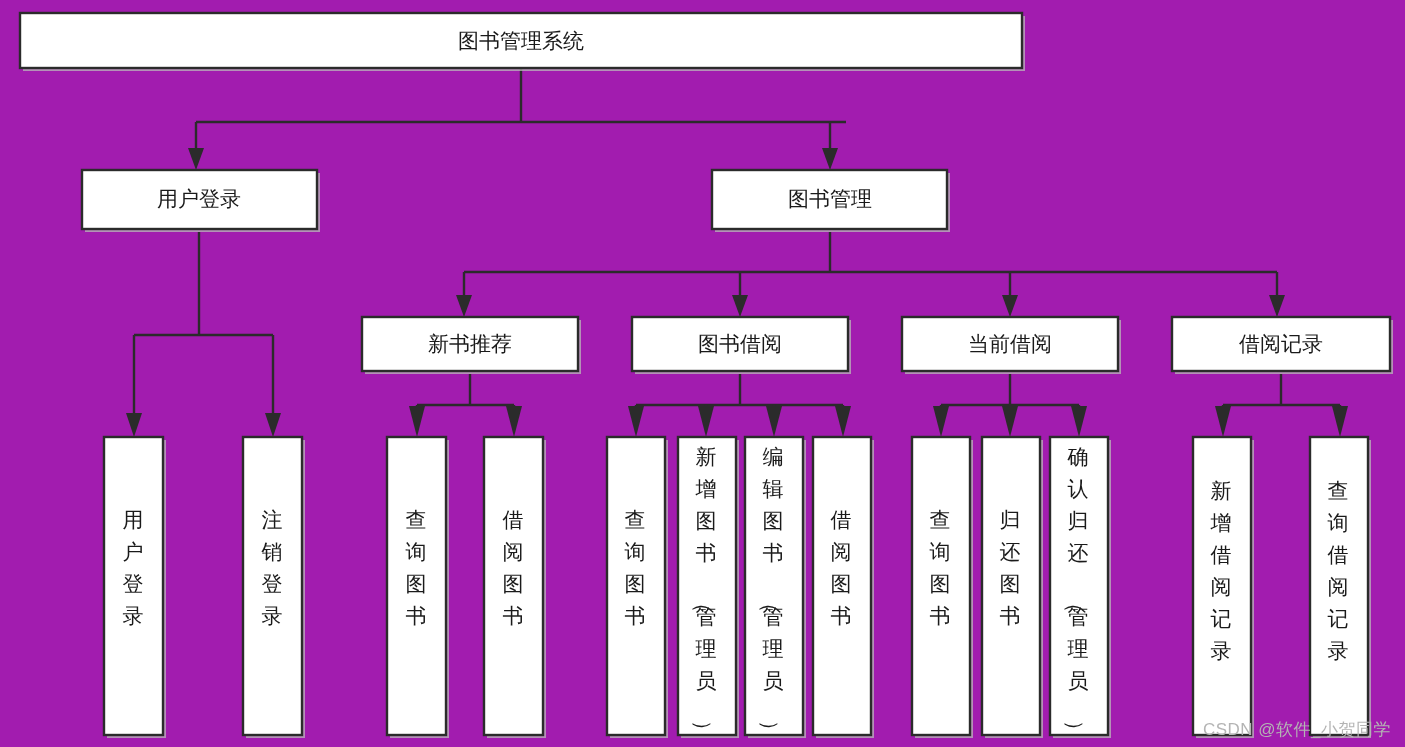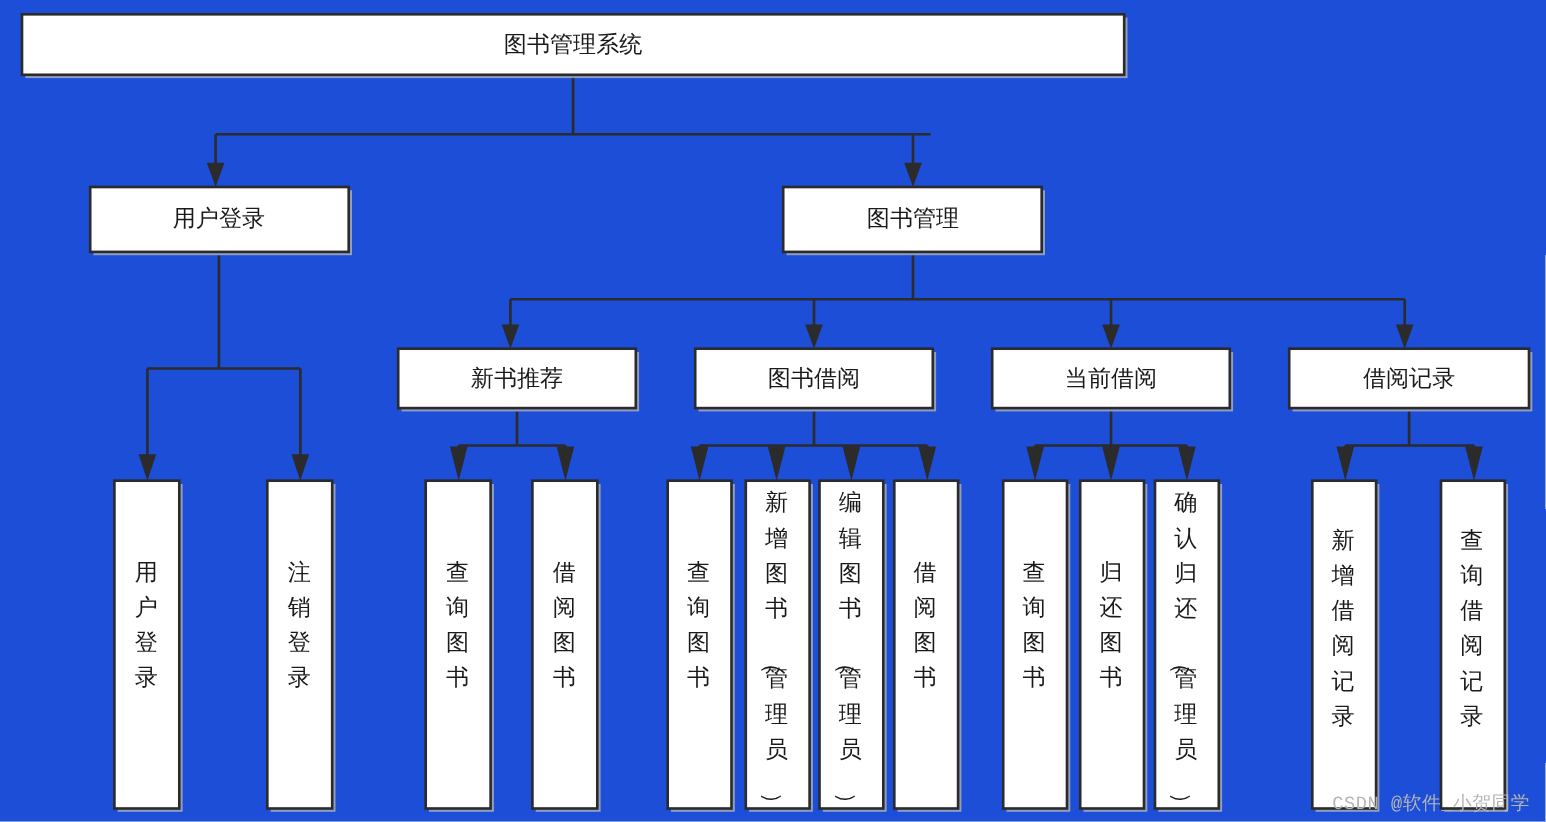--- a/index.html
+++ b/index.html
@@ -8,21 +8,21 @@
     padding: 0;
     background: #ffffff;
   }
   body {
     font-family: "Liberation Sans", "DejaVu Sans", sans-serif;
   }
   #diagram-root {
     position: relative;
     width: 1405px;
     height: 747px;
-    background: #1d4ed8;
+    background: #a21caf;
     overflow: hidden;
   }
   svg#tree-svg {
     position: absolute;
     top: 0;
     left: 0;
     width: 1405px;
     height: 747px;
     display: block;
   }
@@ -58,21 +58,21 @@
     font-family: "Liberation Sans", "DejaVu Sans", sans-serif;
     font-size: 21px;
     fill: #1a1a1a;
     text-anchor: middle;
     white-space: pre;
   }
   .watermark-text {
     position: absolute;
     right: 14px;
     bottom: 6px;
-    font-family: Liberation Mono, monospace;
+    font-family: Liberation Sans, sans-serif;
     font-size: 17px;
     color: #b4b4b4;
     letter-spacing: 0.5px;
     user-select: none;
     pointer-events: none;
     white-space: nowrap;
   }
 </style>
 </head>
 <body>

